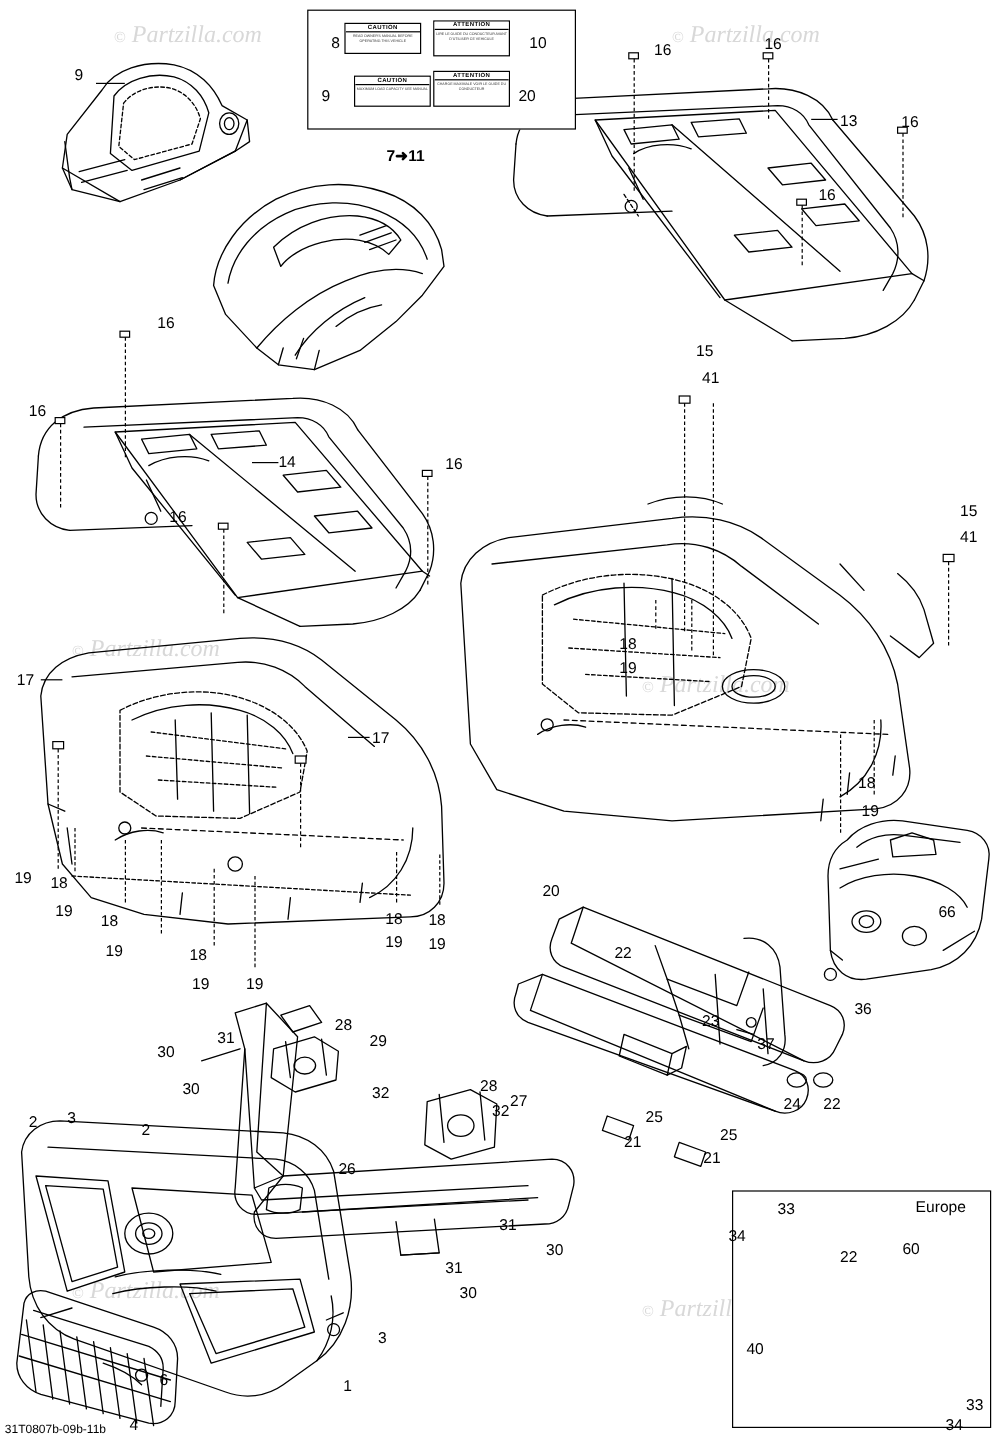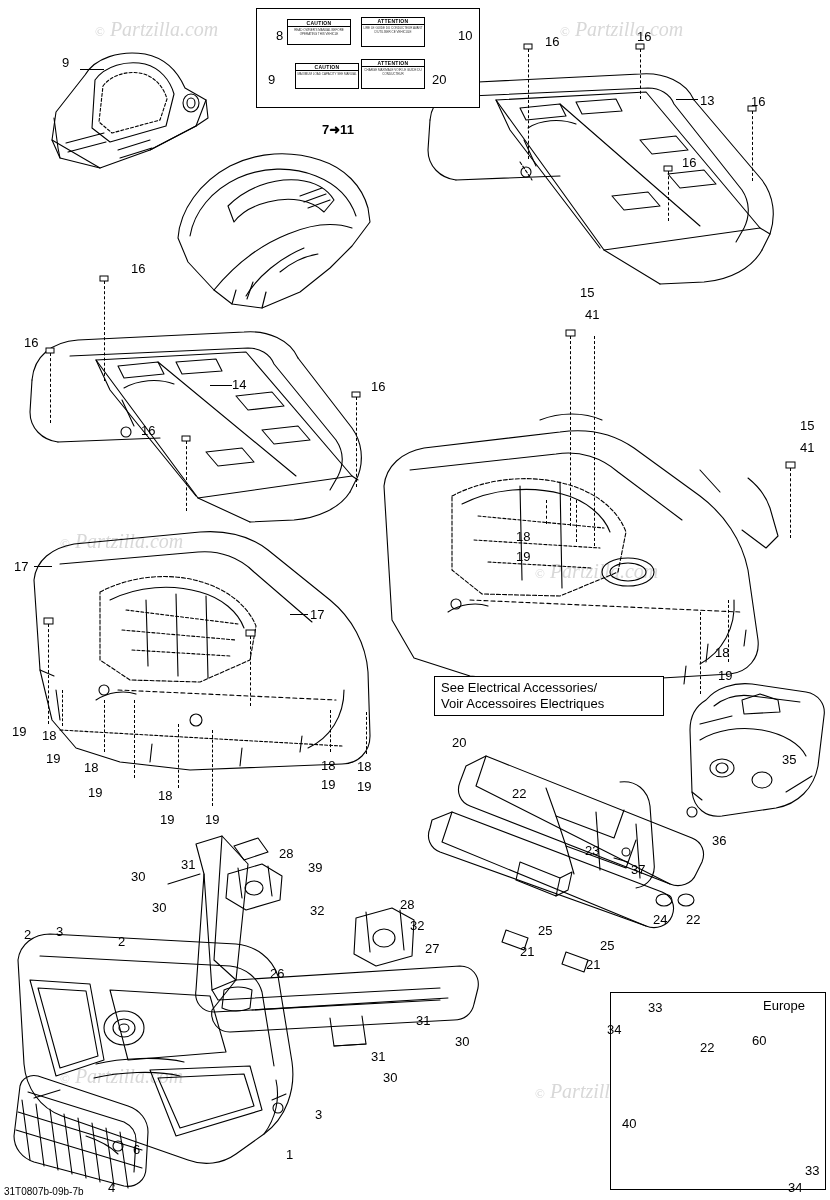--- a/index.html
+++ b/index.html
@@ -414,31 +414,27 @@
 SEE MANUAL</span>
     </div>
     <div class="decal" style="left:104px;top:50px;width:62px;height:28px;">
       <span class="dh">ATTENTION</span>
       <span class="db">CHARGE MAXIMALE
 VOIR LE GUIDE DU
 CONDUCTEUR</span>
     </div>
   </div>
 
-  <div class="boxlabel" style="left:434px;top:676px;width:216px;">
-    <span style="white-space:pre-line;">See Electrical Accessories/
-Voir Accessoires Electriques</span>
-  </div>
 
   <div class="framebox" style="left:610px;top:992px;width:214px;height:196px;"></div>
   <div class="europe-title" style="left:763px;top:998px;">Europe</div>
 
   <div class="callout" style="left:62px;top:55px;">9</div>
   <div class="callout" style="left:276px;top:28px;">8</div>
-  <div class="callout" style="left:441px;top:28px;margin-left:17px;">10</div>
+  <div class="callout" style="left:441px;top:28px;">10</div>
   <div class="callout" style="left:268px;top:72px;">9</div>
   <div class="callout" style="left:432px;top:72px;">20</div>
   <div class="callout" style="left:322px;top:122px;font-weight:bold;">7➜11</div>
   <div class="callout" style="left:545px;top:34px;">16</div>
   <div class="callout" style="left:637px;top:29px;">16</div>
   <div class="callout" style="left:700px;top:93px;">13</div>
   <div class="callout" style="left:751px;top:94px;">16</div>
   <div class="callout" style="left:682px;top:155px;">16</div>
   <div class="callout" style="left:131px;top:261px;">16</div>
   <div class="callout" style="left:24px;top:335px;">16</div>
@@ -460,56 +456,56 @@
   <div class="callout" style="left:88px;top:785px;">19</div>
   <div class="callout" style="left:158px;top:788px;">18</div>
   <div class="callout" style="left:160px;top:812px;">19</div>
   <div class="callout" style="left:205px;top:812px;">19</div>
   <div class="callout" style="left:321px;top:758px;">18</div>
   <div class="callout" style="left:321px;top:777px;">19</div>
   <div class="callout" style="left:357px;top:759px;">18</div>
   <div class="callout" style="left:357px;top:779px;">19</div>
   <div class="callout" style="left:715px;top:645px;">18</div>
   <div class="callout" style="left:718px;top:668px;">19</div>
-  <div class="callout" style="left:782px;top:752px;">35</div>
+  <div class="callout" style="left:782px;top:752px;">66</div>
   <div class="callout" style="left:712px;top:833px;">36</div>
   <div class="callout" style="left:452px;top:735px;text-align:right;">20</div>
   <div class="callout" style="left:512px;top:786px;">22</div>
   <div class="callout" style="left:585px;top:843px;">23</div>
   <div class="callout" style="left:631px;top:862px;">37</div>
   <div class="callout" style="left:653px;top:912px;">24</div>
   <div class="callout" style="left:686px;top:912px;">22</div>
   <div class="callout" style="left:538px;top:923px;">25</div>
   <div class="callout" style="left:520px;top:944px;">21</div>
   <div class="callout" style="left:600px;top:938px;">25</div>
   <div class="callout" style="left:586px;top:957px;">21</div>
   <div class="callout" style="left:131px;top:869px;">30</div>
   <div class="callout" style="left:181px;top:857px;">31</div>
   <div class="callout" style="left:279px;top:846px;">28</div>
-  <div class="callout" style="left:308px;top:860px;">39</div>
+  <div class="callout" style="left:308px;top:860px;">29</div>
   <div class="callout" style="left:152px;top:900px;">30</div>
   <div class="callout" style="left:310px;top:903px;">32</div>
   <div class="callout" style="left:400px;top:897px;">28</div>
   <div class="callout" style="left:410px;top:918px;">32</div>
-  <div class="callout" style="left:425px;top:941px;">27</div>
+  <div class="callout" style="left:425px;top:910px;">27</div>
   <div class="callout" style="left:24px;top:927px;">2</div>
   <div class="callout" style="left:56px;top:924px;">3</div>
   <div class="callout" style="left:118px;top:934px;">2</div>
-  <div class="callout" style="left:270px;top:966px;">26</div>
+  <div class="callout" style="left:282px;top:966px;">26</div>
   <div class="callout" style="left:416px;top:1013px;">31</div>
   <div class="callout" style="left:455px;top:1034px;">30</div>
   <div class="callout" style="left:371px;top:1049px;">31</div>
   <div class="callout" style="left:383px;top:1070px;">30</div>
   <div class="callout" style="left:315px;top:1107px;">3</div>
   <div class="callout" style="left:286px;top:1147px;">1</div>
   <div class="callout" style="left:133px;top:1142px;">6</div>
   <div class="callout" style="left:108px;top:1180px;">4</div>
   <div class="callout" style="left:648px;top:1000px;">33</div>
   <div class="callout" style="left:607px;top:1022px;">34</div>
   <div class="callout" style="left:700px;top:1040px;">22</div>
   <div class="callout" style="left:752px;top:1033px;">60</div>
   <div class="callout" style="left:622px;top:1116px;">40</div>
   <div class="callout" style="left:805px;top:1163px;">33</div>
   <div class="callout" style="left:788px;top:1180px;">34</div>
 
-  <div class="footer">31T0807b-09b-7b</div>
+  <div class="footer">31T0807b-09b-11b</div>
 
 </div>
 
 </body></html>

